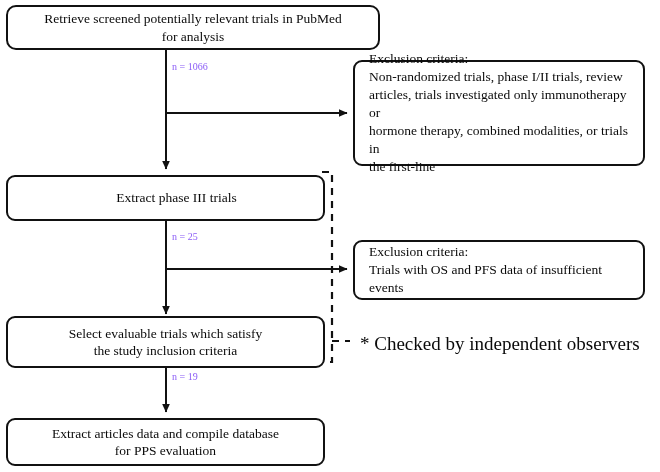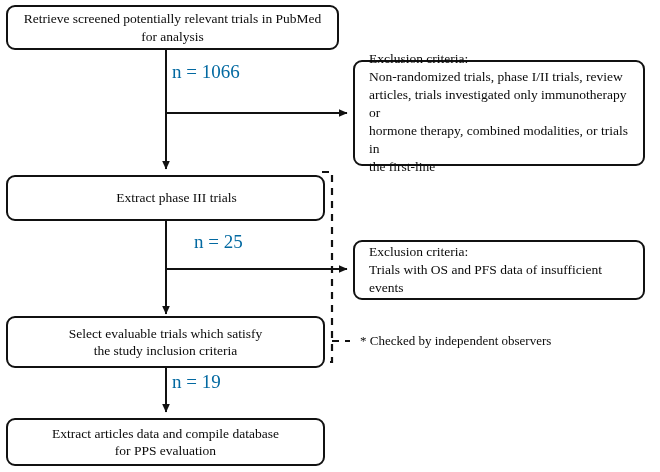--- a/index.html
+++ b/index.html
@@ -42,29 +42,29 @@
     text-align: left;
     padding: 6px 10px 6px 14px;
     line-height: 1.33;
   }
   .node .txt {
     display: block;
     white-space: pre-line;
   }
   .edge-label {
     position: absolute;
-    font-size: 19px;
+    font-size: 10px;
     line-height: 1;
     white-space: nowrap;
-    color: #0369a1;
+    color: #8b5cf6;
     text-align: center;
   }
   .note {
     position: absolute;
-    font-size: 13px;
+    font-size: 19px;
     line-height: 1;
     white-space: nowrap;
     color: #0a0a0a;
   }
 </style>
 </head>
 <body>
 
 <div id="canvas">
 
@@ -92,40 +92,40 @@
     <g>
       <path d="M166,362 L166,412" stroke="#111111" stroke-width="2" fill="none" marker-end="url(#arrowhead)"></path>
     </g>
 
     <g>
       <path d="M322,172 L332,172 L332,362 L322,362" stroke="#111111" stroke-width="2.2" fill="none" stroke-dasharray="7,6"></path>
       <path d="M332,341 L350,341" stroke="#111111" stroke-width="2.2" fill="none" stroke-dasharray="7,6"></path>
     </g>
   </svg>
 
-  <div class="node" style="left:6px; top:5px; width:333px; height:45px;">
+  <div class="node" style="left:6px; top:5px; width:374px; height:45px;border-radius:10px;">
     <span class="txt">Retrieve screened potentially relevant trials in PubMed
 for analysis</span>
   </div>
 
   <div class="node left-align" style="left:353px; top:60px; width:292px; height:106px;">
     <span class="txt">Exclusion criteria:
 Non-randomized trials, phase I/II trials, review
 articles, trials investigated only immunotherapy or
 hormone therapy, combined modalities, or trials in
 the first-line</span>
   </div>
 
   <div class="edge-label" style="left:172px; top:62px;">n = 1066</div>
 
   <div class="node" style="left:6px; top:175px; width:319px; height:46px;padding-left:22px;">
     <span class="txt">Extract phase III trials</span>
   </div>
 
-  <div class="edge-label" style="left:172px; top:232px;margin-left:22px;">n = 25</div>
+  <div class="edge-label" style="left:172px; top:232px;">n = 25</div>
 
   <div class="node left-align" style="left:353px; top:240px; width:292px; height:60px;">
     <span class="txt">Exclusion criteria:
 Trials with OS and PFS data of insufficient events</span>
   </div>
 
   <div class="node" style="left:6px; top:316px; width:319px; height:52px;">
     <span class="txt">Select evaluable trials which satisfy
 the study inclusion criteria</span>
   </div>

